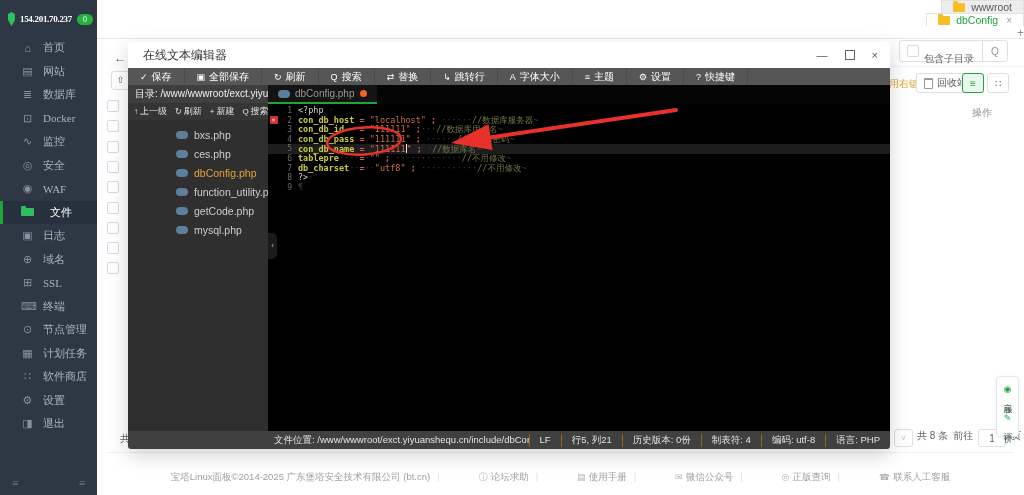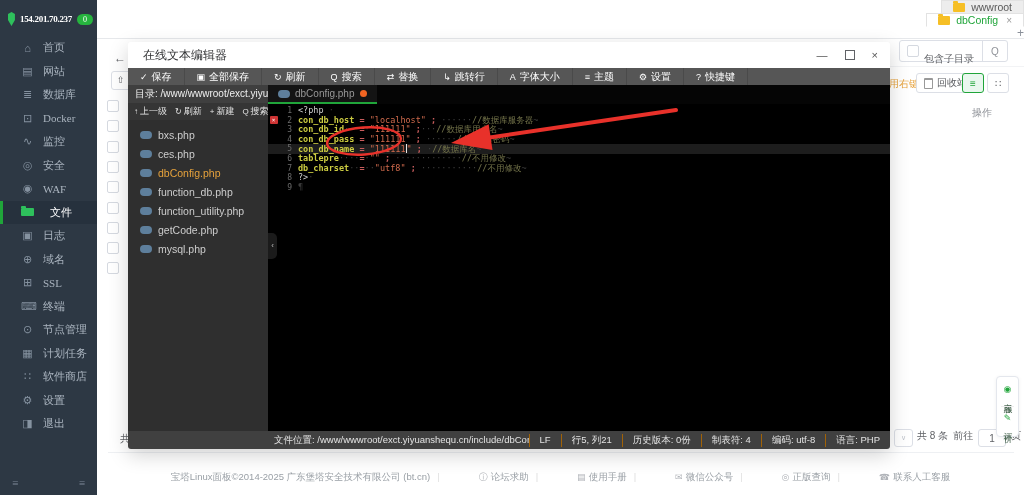--- a/index.html
+++ b/index.html
@@ -92,21 +92,21 @@
   .tbb{display:flex;align-items:center;gap:4px;padding:0 12px;border-right:1px solid #4a4a4a;cursor:pointer;white-space:nowrap;}
   .tbg{font-size:9px;}
   .m-body{flex:1;display:flex;position:relative;min-height:0;}
   .tree{width:140px;background:#2f2f2f;display:flex;flex-direction:column;flex:none;}
   .tree-dir{height:18px;line-height:18px;background:#3f3f3f;color:#efefef;font-size:10px;padding:0 7px;
             white-space:nowrap;overflow:hidden;}
   .tree-tools{height:17px;background:#353535;display:flex;align-items:center;gap:8px;padding:0 6px;
               color:#e4e4e4;font-size:9px;}
   .ttb{display:flex;align-items:center;gap:2px;cursor:pointer;white-space:nowrap;}
   .ttg{font-size:8px;}
-  .file-tree{flex:1;padding-top:5px;overflow:hidden;}
+  .file-tree{flex:1;padding-top:5px;overflow:hidden;padding-left:36px;}
   .tf{height:19px;display:flex;align-items:center;gap:6px;padding-left:12px;color:#cdcdcd;font-size:10.5px;cursor:pointer;}
   .tf.active{color:#e6a23c;}
   .php-ico{width:12px;height:8px;background:#5e7f9c;border-radius:4px;flex:none;}
   .editor{flex:1;background:#000;display:flex;flex-direction:column;min-width:0;}
   .ed-tabs{height:19px;display:flex;background:#050505;}
   .ed-tab{display:flex;align-items:center;gap:5px;padding:0 10px;background:#141414;
           border-bottom:2px solid #20a53a;color:#979797;font-size:10px;cursor:pointer;}
   .dot{width:7px;height:7px;border-radius:50%;background:#f26522;cursor:pointer;}
   .ed-code{flex:1;padding-top:2px;font-family:"DejaVu Sans Mono","Liberation Mono",monospace;font-size:8.5px;cursor:text;}
   .cl{display:flex;align-items:center;height:9.6px;line-height:9.6px;}
@@ -366,24 +366,20 @@
             <div class="tf">
               <span class="php-ico"></span>
               <span>ces.php</span>
             </div>
             <div class="tf active">
               <span class="php-ico"></span>
               <span>dbConfig.php</span>
             </div>
             <div class="tf">
               <span class="php-ico"></span>
-              <span>function_db.php</span>
-            </div>
-            <div class="tf">
-              <span class="php-ico"></span>
               <span>function_utility.php</span>
             </div>
             <div class="tf">
               <span class="php-ico"></span>
               <span>getCode.php</span>
             </div>
             <div class="tf">
               <span class="php-ico"></span>
               <span>mysql.php</span>
             </div>

